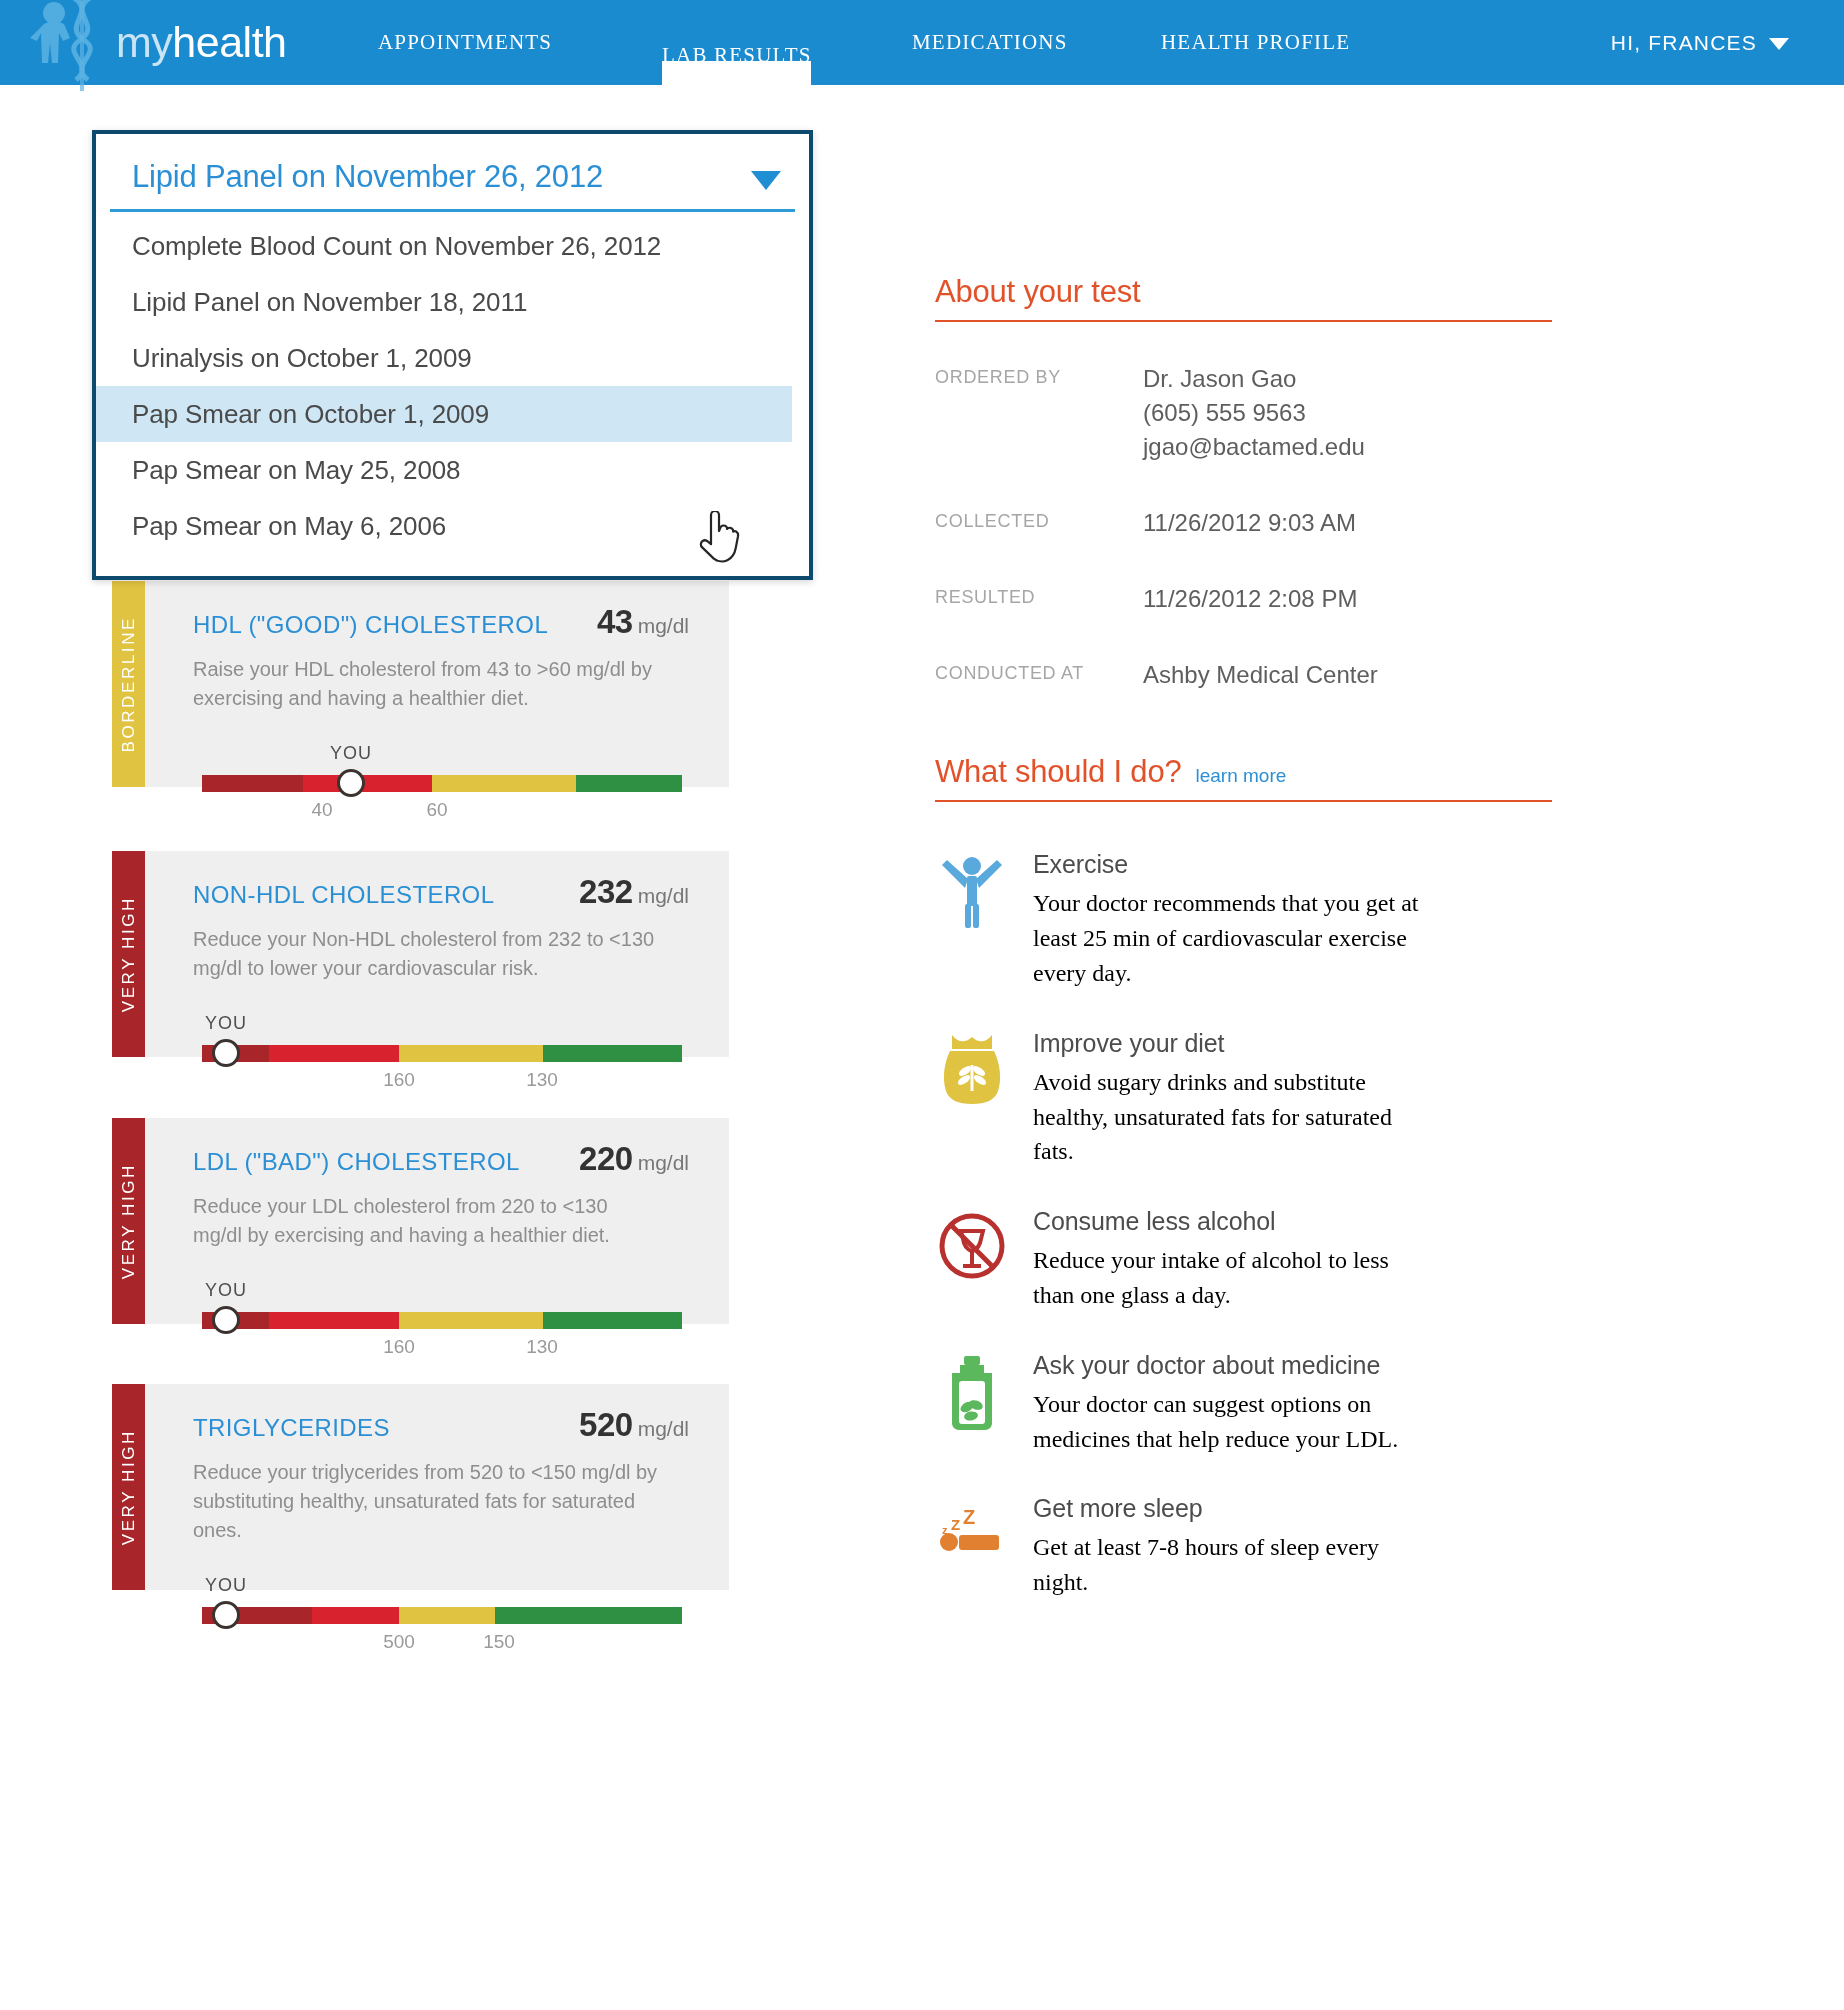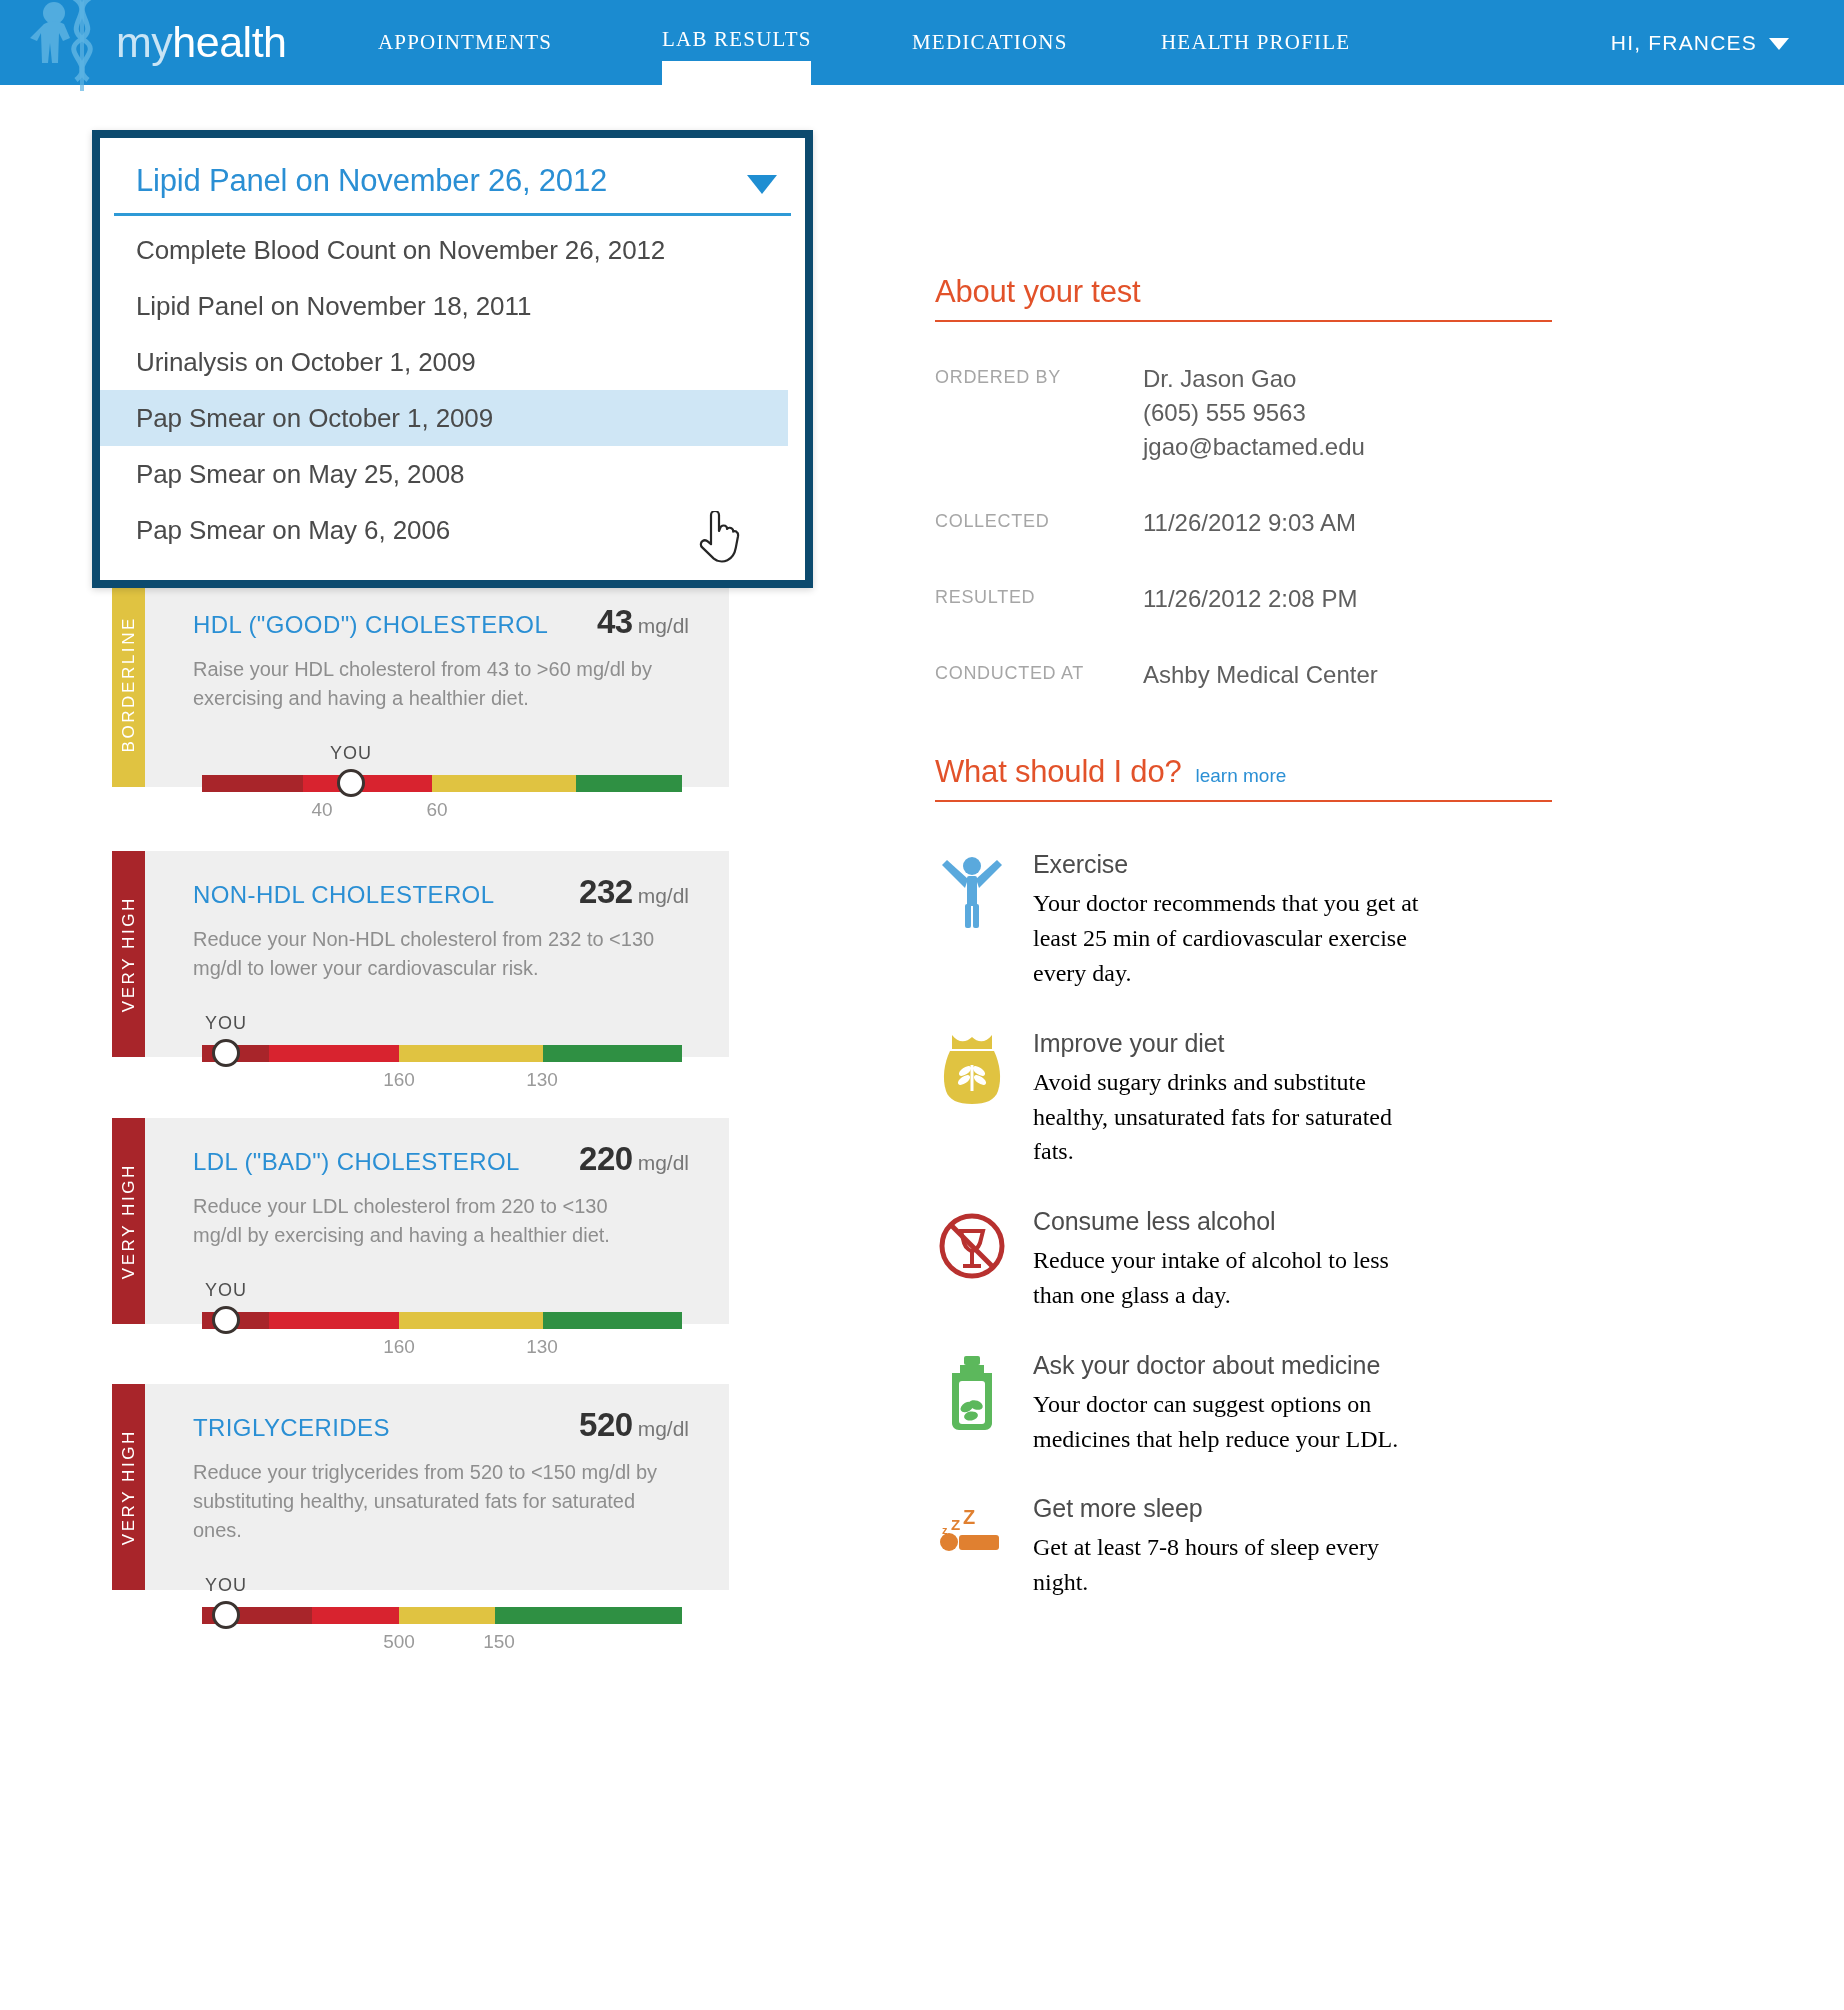--- a/index.html
+++ b/index.html
@@ -30,21 +30,21 @@
   .logo-my { color: #c8e4f5; font-weight: 300; }
   .logo-health { color: #ffffff; font-weight: 400; }
 
   .nav { position: absolute; left: 378px; top: 0; height: 85px; }
   .nav-item {
     position: absolute; top: 0; height: 85px;
     display: flex; align-items: center;
     color: #ffffff; font-size: 21px; letter-spacing: 1.2px;
     white-space: nowrap; cursor: pointer; font-family: Liberation Serif, serif;
   }
-  .nav-item.active { align-items: flex-start; padding-top: 27px; }
+  .nav-item.active { align-items: flex-start; padding-top: 27px; margin-top: 16px; }
   .nav-underline {
     position: absolute; bottom: 0; height: 24px;
     background: #ffffff;
   }
   .user-menu {
     position: absolute; right: 56px; top: 0; height: 85px;
     display: flex; align-items: center; gap: 12px;
     color: #ffffff; font-size: 21px; letter-spacing: 1.2px; cursor: pointer;
   }
   .caret-down {
@@ -63,21 +63,21 @@
     position: absolute; left: 112px; top: 498px;
     width: 617px; height: 119px; background: #efefef;
   }
   .peek-card .sev { position: absolute; left: 0; top: 0; width: 33px; height: 119px; background: #a8252a; }
 
   
   .dropdown {
     position: absolute; left: 92px; top: 45px;
     width: 721px;
     background: #ffffff;
-    border: 8px solid #0c4a6e;
+    border: 4px solid #0c4a6e;
     box-shadow: 0 2px 7px rgba(0,0,0,0.16);
     z-index: 40;
   }
   .dd-selected {
     position: relative; height: 68px;
     display: flex; align-items: center;
     padding: 0 24px 0 22px;
     border-bottom: 3px solid #2e9ad6;
     margin: 10px 14px 0 14px;
     cursor: pointer;

